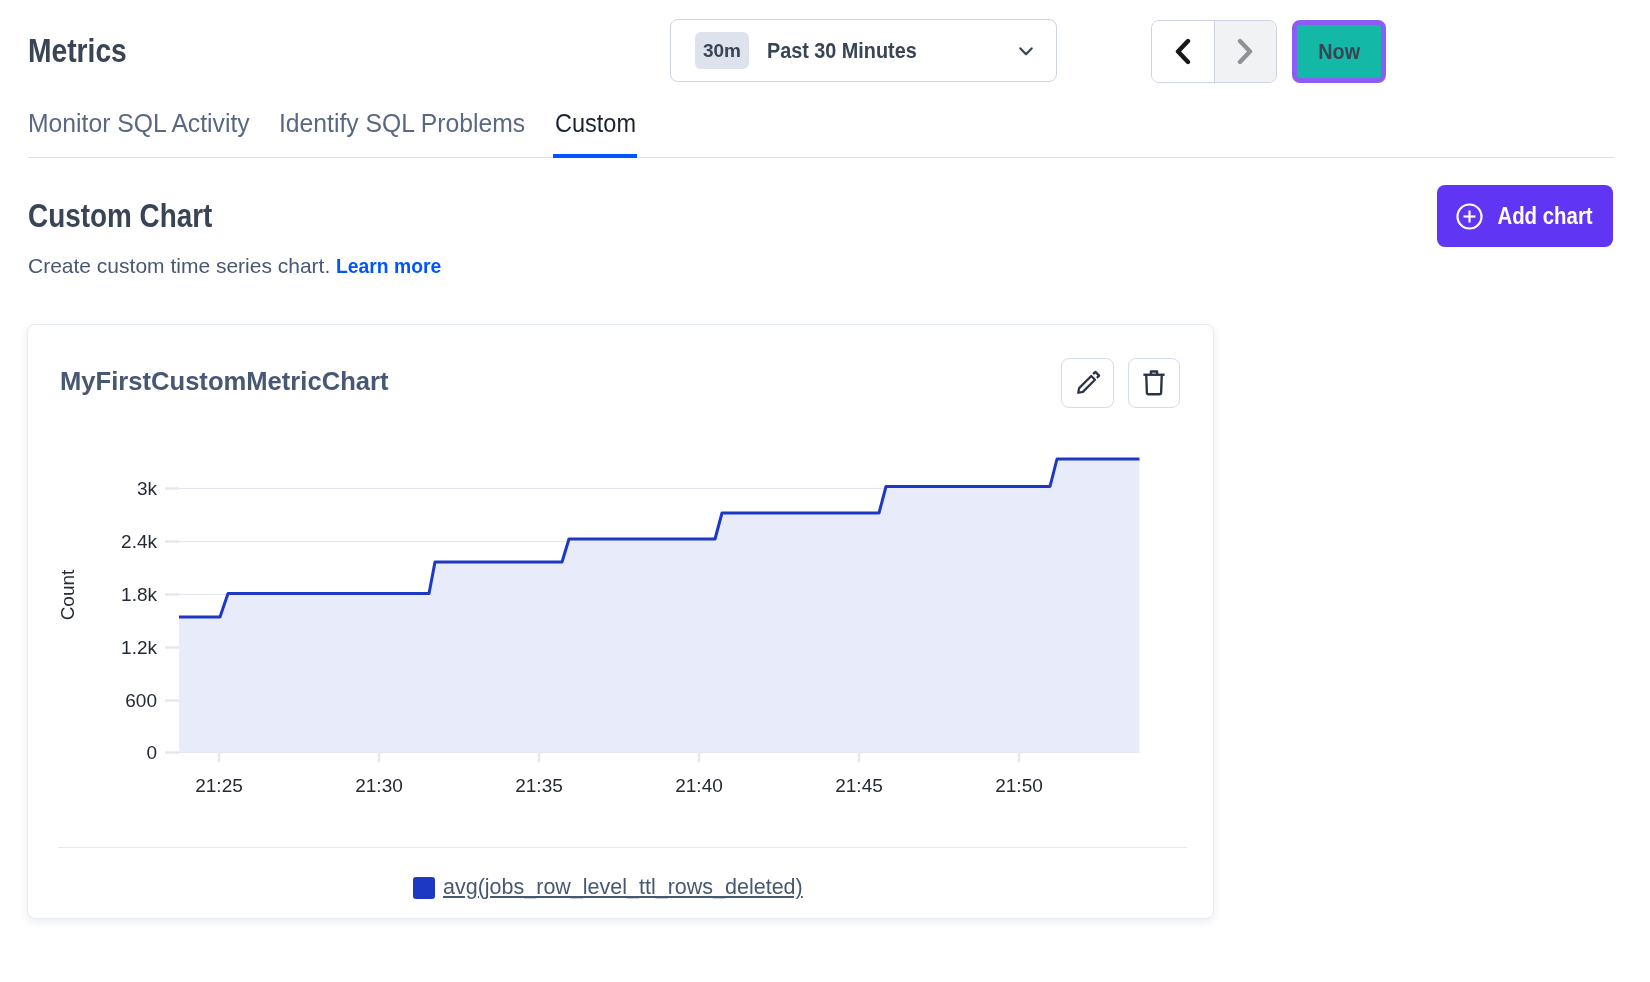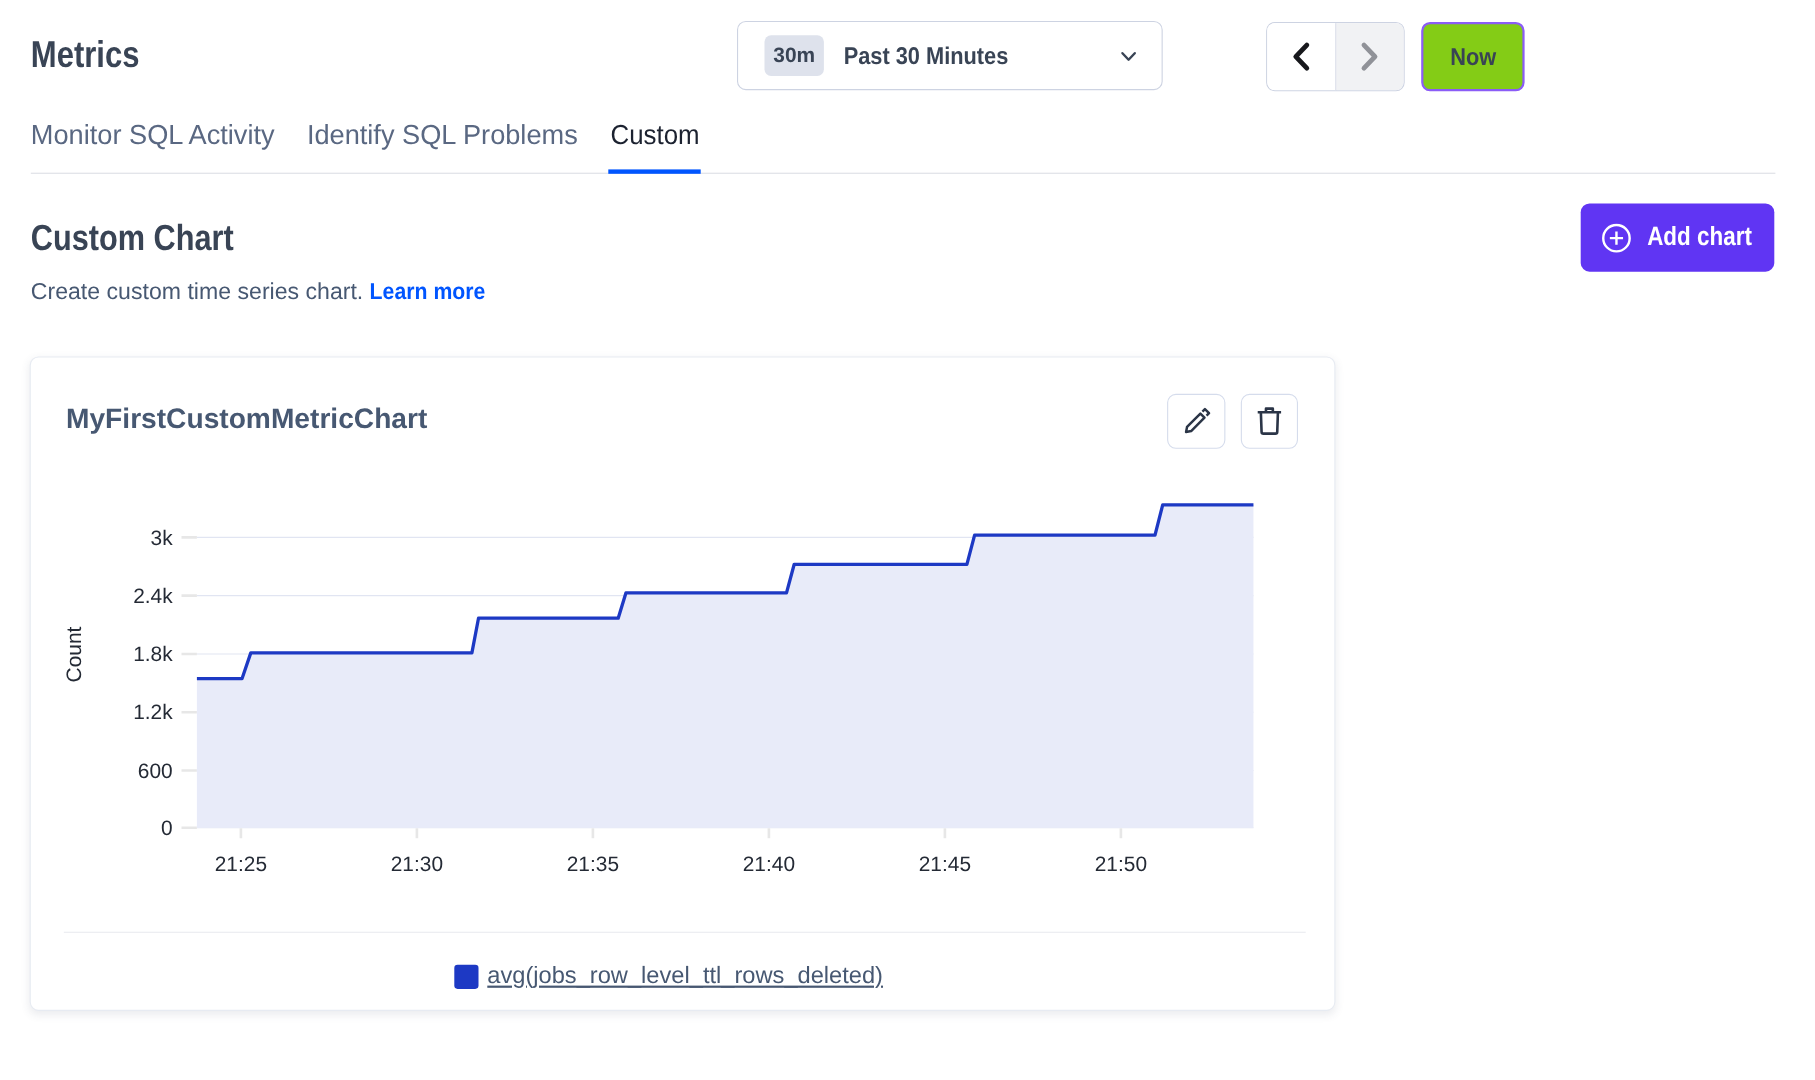--- a/index.html
+++ b/index.html
@@ -27,21 +27,21 @@
           <polyline points="14,3 4,13.5 14,24" fill="none" stroke="#17181c" stroke-width="4.4" stroke-linecap="round" stroke-linejoin="round"></polyline>
         </svg>
     </div>
     <div style="width:62px; height:100%; background:#f1f2f4; display:flex; align-items:center; justify-content:center;">
       <svg width="17" height="27" viewBox="0 0 17 27">
           <polyline points="3,3 13,13.5 3,24" fill="none" stroke="#909298" stroke-width="4.4" stroke-linecap="round" stroke-linejoin="round"></polyline>
         </svg>
     </div>
   </div>
 
-  <div class="abs" style="left:1292px; top:20px; width:94px; height:63px; background:#84cc16; border:2px solid #8b5cf6; border-radius:8px; display:flex; align-items:center; justify-content:center;">
+  <div class="abs" style="left:1292px; top:20px; width:94px; height:63px; background:#14b8a6; border:5px solid #8b5cf6; border-radius:8px; display:flex; align-items:center; justify-content:center;">
       <span style="font-size:22px; font-weight:600; color:#394455; display:inline-block; transform:scaleX(0.9);">Now</span>
     </div>
 
   <div class="abs" id="tab1" style="left:28px; top:109px; font-size:25px; color:#5a6882; line-height:28px; transform:scaleX(0.989); transform-origin:left top; white-space:nowrap;">Monitor SQL Activity</div>
   <div class="abs" id="tab2" style="left:279px; top:109px; font-size:25px; color:#5a6882; line-height:28px; transform:scaleX(0.988); transform-origin:left top; white-space:nowrap;">Identify SQL Problems</div>
   <div class="abs" id="tab3" style="left:555px; top:109px; font-size:25px; color:#1c2230; line-height:28px; transform:scaleX(0.94); transform-origin:left top; white-space:nowrap;">Custom</div>
   <div class="abs" style="left:28px; top:157px; width:1586px; height:1px; background:#dcdfe5;"></div>
   <div class="abs" style="left:553px; top:154px; width:84px; height:4px; background:#0055ff;"></div>
 
   <div class="abs" id="h-custom" style="left:28px; top:199px; font-size:33px; font-weight:bold; color:#394455; line-height:33px; transform:scaleX(0.845); transform-origin:left top; white-space:nowrap;">Custom Chart</div>

